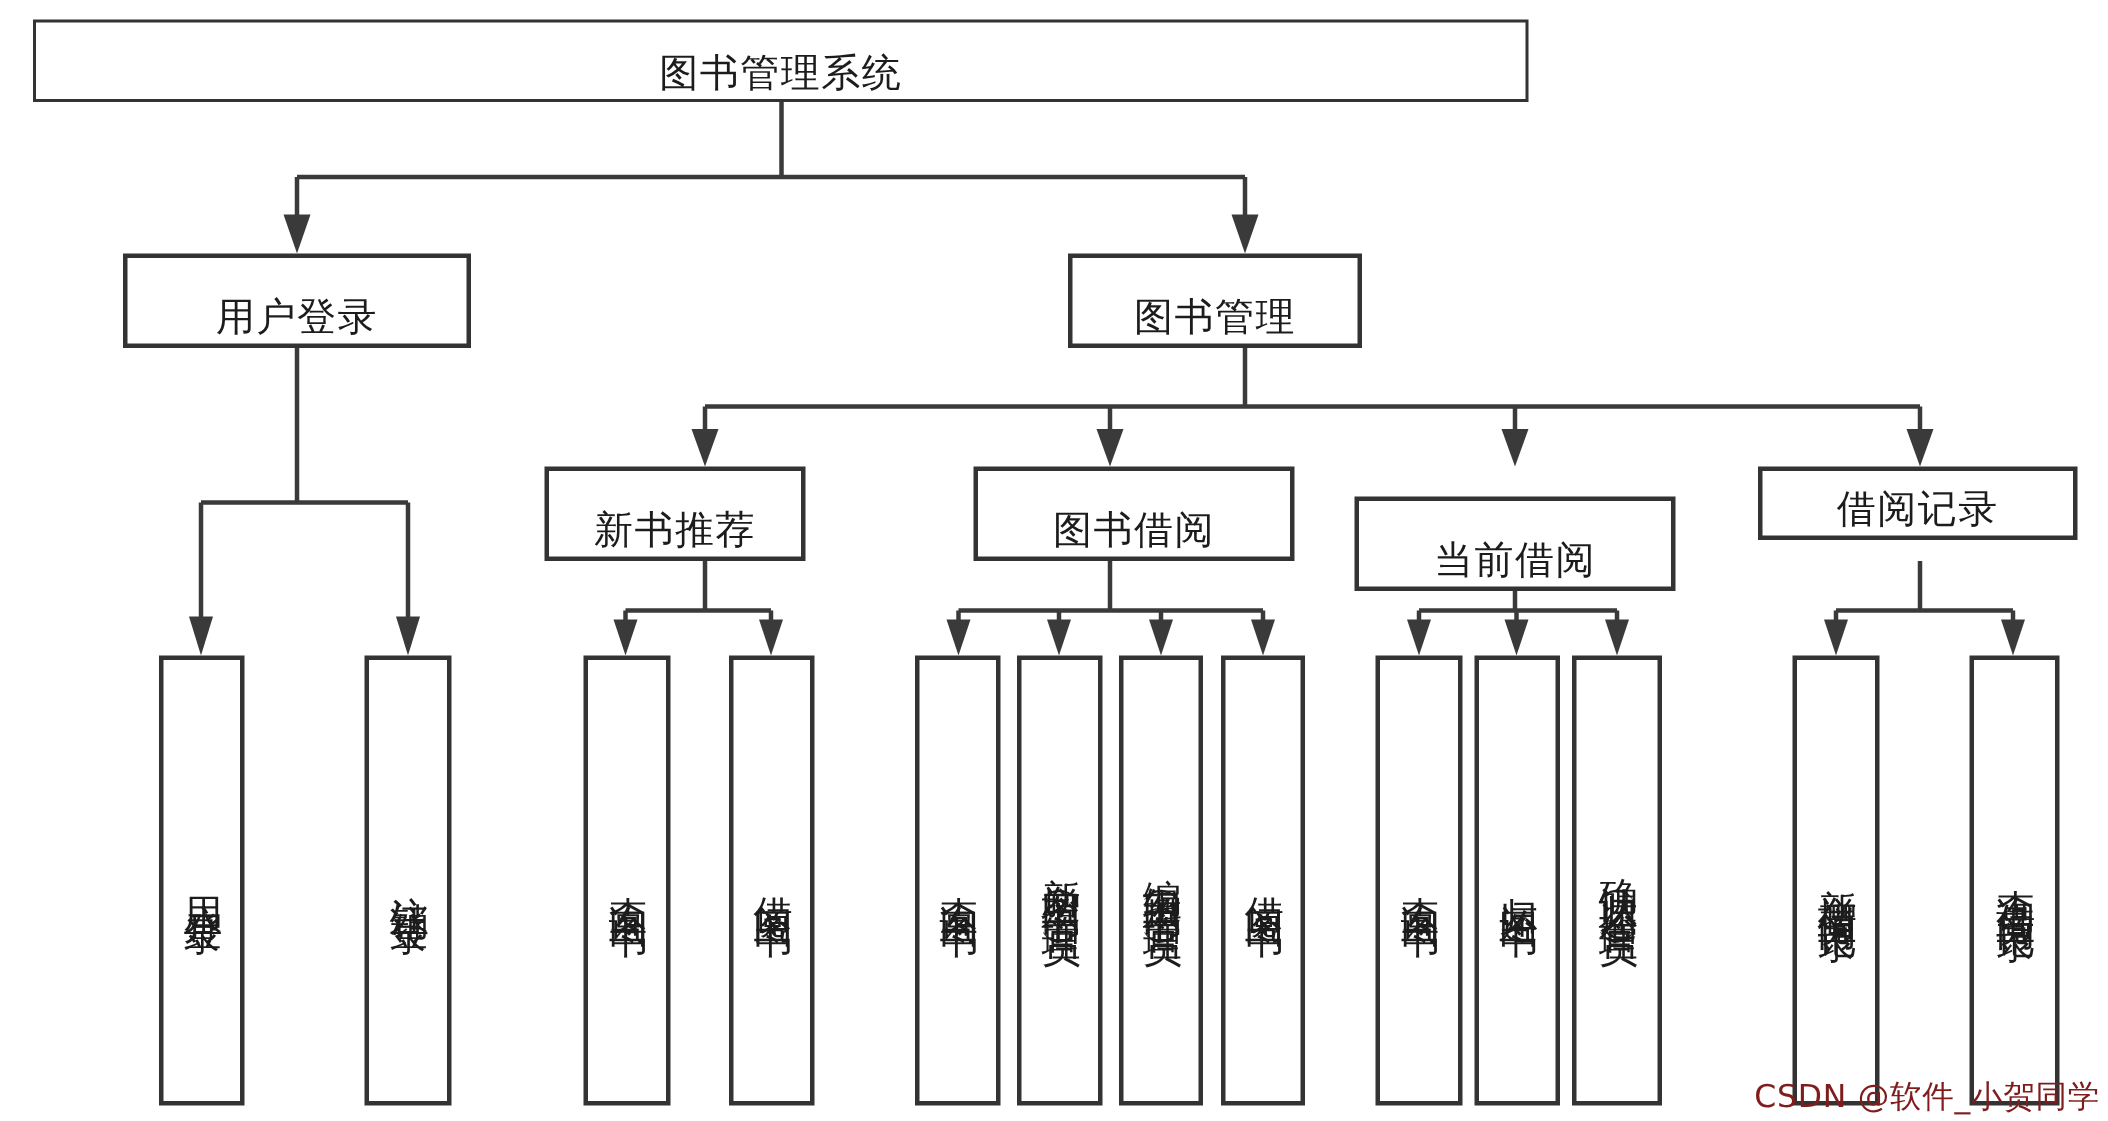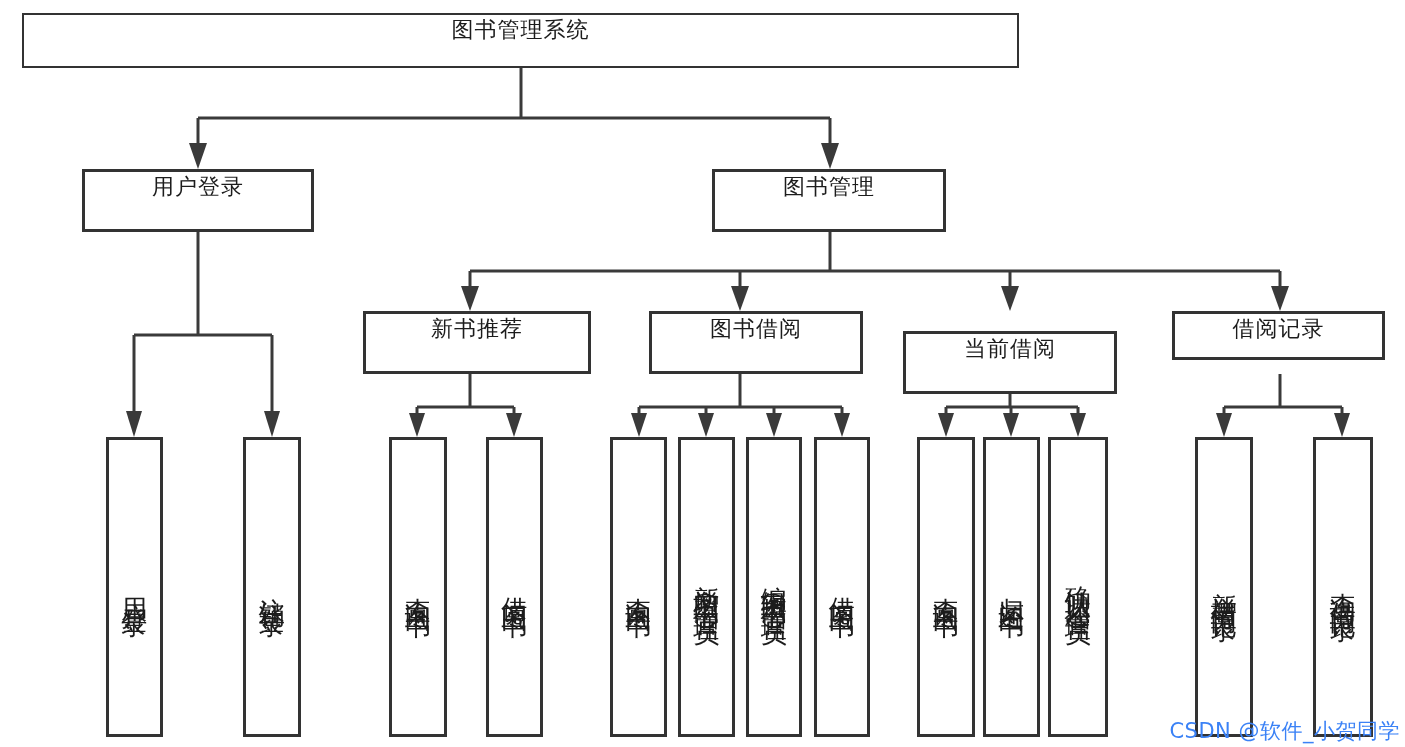--- a/index.html
+++ b/index.html
@@ -20,25 +20,25 @@
     left: 0;
     top: 0;
     z-index: 0;
   }
   .node {
     position: absolute;
     box-sizing: border-box;
     background: #ffffff;
     border: 3px solid #333333;
     display: flex;
-    align-items: flex-start;
+    align-items: flex-end;
     justify-content: center;
     z-index: 1;
     color: #1c1c1c;
-    font-size: 22px;
+    font-size: 26px;
     letter-spacing: 1px;
     white-space: nowrap;
   }
   .node.root {
     border-width: 2px;
   }
   .vnode {
     position: absolute;
     box-sizing: border-box;
     top: 437px;
@@ -57,21 +57,21 @@
     text-orientation: mixed;
     letter-spacing: 5px;
     line-height: 1.1;
     white-space: nowrap;
   }
   .watermark {
     position: absolute;
     right: 5px;
     bottom: 2px;
     font-size: 21px;
-    color: #3b82f6;
+    color: #7f1d1d;
     letter-spacing: 0.5px;
     z-index: 10;
     white-space: nowrap;
   }
 </style>
 </head>
 <body>
 
 <div id="canvas">
 
@@ -148,25 +148,25 @@
     </g>
   </svg>
 
   <div class="node root" style="left:22px; top:13px; width:997px; height:55px;">
     <span>图书管理系统</span>
   </div>
 
   <div class="node" style="left:82px; top:169px; width:232px; height:63px;">
     <span>用户登录</span>
   </div>
-  <div class="node" style="left:712px; top:169px; width:234px; height:63px;">
+  <div class="node" style="left:712px; top:169px; width:196px; height:63px;">
     <span>图书管理</span>
   </div>
 
-  <div class="node" style="left:363px; top:311px; width:228px; height:63px;">
+  <div class="node" style="left:363px; top:311px; width:174px; height:63px;">
     <span>新书推荐</span>
   </div>
   <div class="node" style="left:633px; top:311px; width:214px; height:63px;margin-left:16px;">
     <span>图书借阅</span>
   </div>
   <div class="node" style="left:903px; top:311px; width:214px; height:63px;margin-top:20px;">
     <span>当前借阅</span>
   </div>
   <div class="node" style="left:1172px; top:311px; width:213px; height:49px;">
     <span>借阅记录</span>

